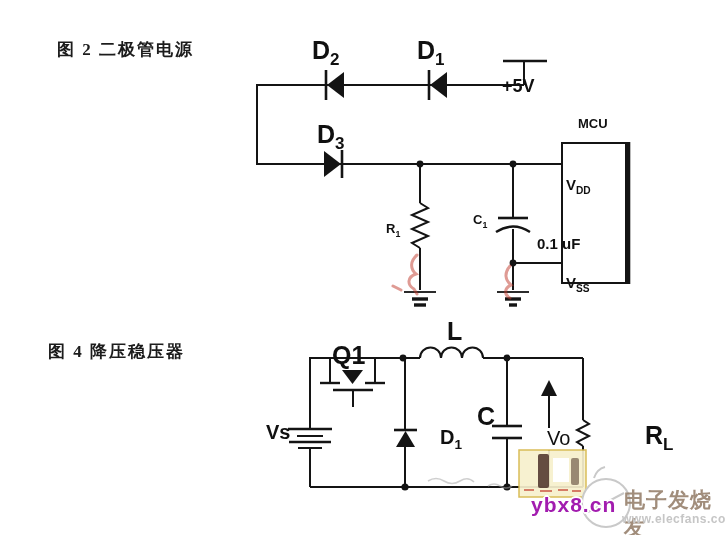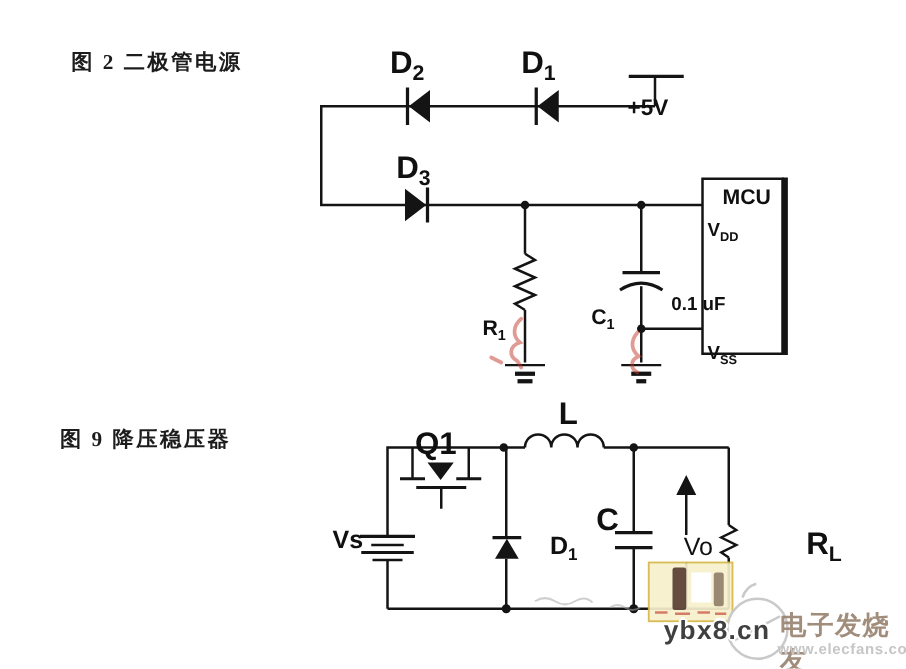--- a/index.html
+++ b/index.html
@@ -3,23 +3,23 @@
 <meta charset="utf-8">
 <style>
   html,body{margin:0;padding:0;background:#fff;}
   #page{position:relative;width:725px;height:535px;background:#ffffff;overflow:hidden;
         font-family:"Liberation Sans",sans-serif;}
   #schematic-svg{position:absolute;left:0;top:0;}
   .cap{position:absolute;font-family:"Liberation Serif","DejaVu Serif",serif;
        font-size:17px;color:#1c1c1c;letter-spacing:2px;font-weight:600;white-space:nowrap;}
   .lbl{position:absolute;color:#101010;font-weight:600;white-space:nowrap;line-height:1;}
   .lbl sub{font-size:68%;}
-  .s19{font-size:25px;} .s18{font-size:18px;} .s17{font-size:17px;margin-top:32px;}
+  .s19{font-size:25px;} .s18{font-size:18px;} .s17{font-size:13px;}
   .s20{font-size:20px;margin-left:12px;} .s15{font-size:15px;margin-top:24px;}
-  .wm-site{position:absolute;left:531px;top:493px;font-size:21px;font-weight:bold;color:#404040;
+  .wm-site{position:absolute;left:531px;top:493px;font-size:21px;font-weight:bold;color:#a21caf;
      text-shadow:-2px 0 #fff,2px 0 #fff,0 -2px #fff,0 2px #fff,-1px -1px #fff,1px 1px #fff,-1px 1px #fff,1px -1px #fff;
      letter-spacing:1px;}
   .wm-brand{position:absolute;left:624px;top:486px;font-size:21px;font-weight:bold;
      font-family:"Liberation Serif","DejaVu Serif",serif;color:#97816d;letter-spacing:1px;opacity:.9;}
   .wm-url{position:absolute;left:622px;top:512px;font-size:12px;font-weight:bold;color:#c6c6c6;letter-spacing:.5px;}
 </style>
 </head>
 <body>
 
 <div id="page">
@@ -165,21 +165,21 @@
 
     <g stroke="#c9c9c9" fill="none" stroke-width="2">
       <circle cx="606" cy="503" r="24" fill="#ffffff"></circle>
       <path d="M594,478 q3,-9 11,-11"></path>
       <path d="M588,512 L624,493"></path>
       <circle cx="599" cy="509" r="2.5" fill="#bdbdbd" stroke="none"></circle>
     </g>
   </svg>
 
   <div class="cap" style="left:57px;top:38px;">图 2 二极管电源</div>
-  <div class="cap" style="left:48px;top:340px;">图 9 降压稳压器</div>
+  <div class="cap" style="left:48px;top:340px;">图 4 降压稳压器</div>
 
   <div class="lbl s19" style="left:312px;top:38px;"><span>D</span><sub>2</sub></div>
   <div class="lbl s19" style="left:417px;top:38px;"><span>D</span><sub>1</sub></div>
   <div class="lbl s18" style="left:502px;top:42px;margin-top:35px;">+5V</div>
   <div class="lbl s19" style="left:317px;top:122px;"><span>D</span><sub>3</sub></div>
   <div class="lbl s17" style="left:578px;top:117px;">MCU</div>
   <div class="lbl s15" style="left:566px;top:153px;"><span>V</span><sub>DD</sub></div>
   <div class="lbl s15" style="left:566px;top:251px;"><span>V</span><sub>SS</sub></div>
   <div class="lbl s17" style="left:386px;top:222px;"><span>R</span><sub>1</sub></div>
   <div class="lbl s17" style="left:473px;top:213px;"><span>C</span><sub>1</sub></div>

